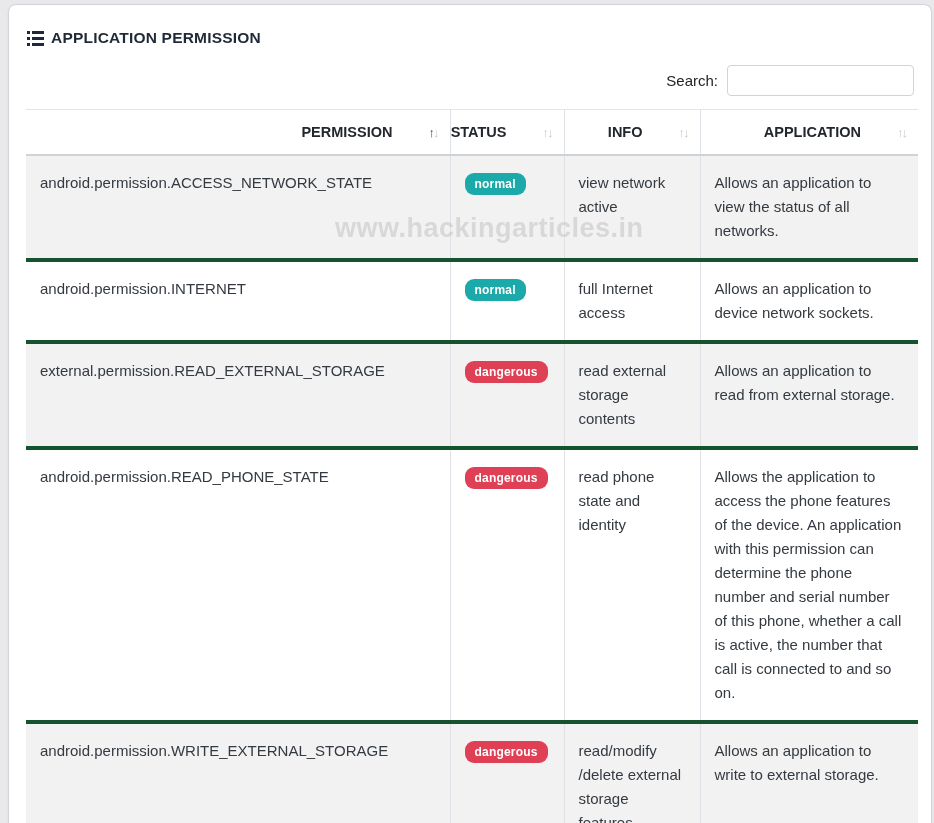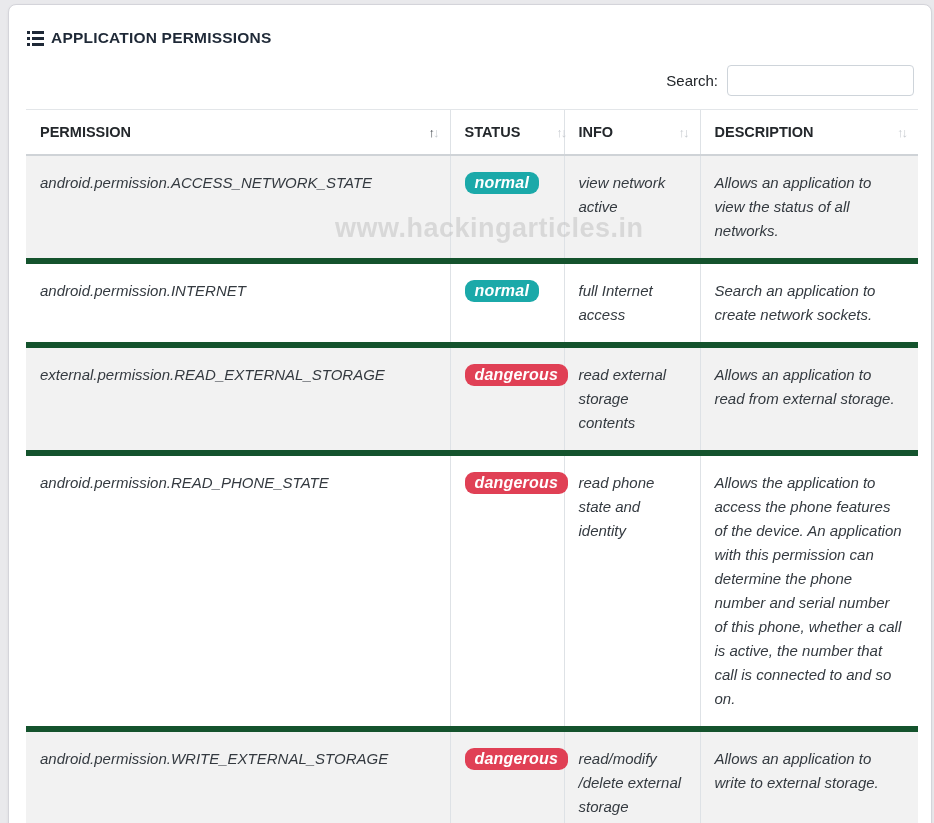--- a/index.html
+++ b/index.html
@@ -48,41 +48,40 @@
   }
   th {
     text-align: left; vertical-align: middle;
     padding: 14px 8px 14px 14px;
     font-size: 14.5px; font-weight: bold; color: #23272b;
     border-top: 1px solid #e3e6e9;
     border-bottom: 2px solid #cfd3d7;
     cursor: pointer;
   }
   th + th, td + td { border-left: 1px solid #dee2e6; }
-  .th-inner { display: flex; align-items: center; justify-content: space-between; gap: 36px; }
+  .th-inner { display: flex; align-items: center; justify-content: flex-end; gap: 36px; }
   .sort-icons {
     font-size: 13px; font-weight: normal;
     color: #c7cbd0; letter-spacing: -2px; white-space: nowrap;
     padding-right: 4px;
   }
   .sort-icons .active { color: #3d4349; }
   td {
     vertical-align: top;
     padding: 15px 14px;
     font-size: 15px; color: #343a40;
     line-height: 24px;
-    border-bottom: 6px solid #14532d;
+    border-bottom: 4px solid #14532d;
     word-wrap: break-word;
-    font-style: italic;
   }
   tbody tr:nth-child(odd) { background: #f2f2f2; }
   .badge {
     display: inline-block;
     color: #fff; font-weight: bold;
-    font-size: 16px; line-height: 14px;
+    font-size: 12px; line-height: 14px;
     padding: 4px 10px 4px;
     border-radius: 9px; letter-spacing: 0.2px;
   }
   
   .watermark {
     position: absolute; left: 326px; top: 208px;
     font-size: 27px; font-weight: bold;
     color: #bfbfbf; opacity: 0.5; letter-spacing: 0.5px;
     pointer-events: none; z-index: 5; white-space: nowrap;
   }
@@ -96,21 +95,21 @@
     <span class="list-icon">
       <svg viewBox="0 0 17 17" width="17" height="17" aria-hidden="true">
         <rect x="0" y="1" width="3" height="3" fill="#1f2937"></rect>
         <rect x="0" y="7" width="3" height="3" fill="#1f2937"></rect>
         <rect x="0" y="13" width="3" height="3" fill="#1f2937"></rect>
         <rect x="5" y="1" width="12" height="3" fill="#1f2937"></rect>
         <rect x="5" y="7" width="12" height="3" fill="#1f2937"></rect>
         <rect x="5" y="13" width="12" height="3" fill="#1f2937"></rect>
       </svg>
     </span>
-    <span class="card-title">APPLICATION PERMISSIONS</span>
+    <span class="card-title">APPLICATION PERMISSION</span>
   </div>
 
   <div class="search-row">
     <label class="search-label">Search:</label>
     <input class="search-input" type="text" value="" style="">
   </div>
 
   <table class="perm-table">
     <colgroup>
       <col style="width:424px">
@@ -133,38 +132,38 @@
           </span>
         </th>
         <th>
           <span class="th-inner">
             <span>INFO</span>
             <span class="sort-icons"><span>↑</span><span>↓</span></span>
           </span>
         </th>
         <th>
           <span class="th-inner">
-            <span>DESCRIPTION</span>
+            <span>APPLICATION</span>
             <span class="sort-icons"><span>↑</span><span>↓</span></span>
           </span>
         </th>
       </tr>
     </thead>
     <tbody>
         <tr>
     <td><span>android.permission.ACCESS_NETWORK_STATE</span></td>
     <td><span class="badge" style="background: rgb(27, 169, 169);">normal</span></td>
     <td><span>view network active</span></td>
     <td><span>Allows an application to view the status of all networks.</span></td>
   </tr>
         <tr>
     <td><span>android.permission.INTERNET</span></td>
     <td><span class="badge" style="background: rgb(27, 169, 169);">normal</span></td>
     <td><span>full Internet access</span></td>
-    <td><span>Search an application to create network sockets.</span></td>
+    <td><span>Allows an application to device network sockets.</span></td>
   </tr>
         <tr>
     <td><span>external.permission.READ_EXTERNAL_STORAGE</span></td>
     <td><span class="badge" style="background: rgb(224, 64, 85);">dangerous</span></td>
     <td><span>read external storage contents</span></td>
     <td><span>Allows an application to read from external storage.</span></td>
   </tr>
         <tr>
     <td><span>android.permission.READ_PHONE_STATE</span></td>
     <td><span class="badge" style="background: rgb(224, 64, 85);">dangerous</span></td>

